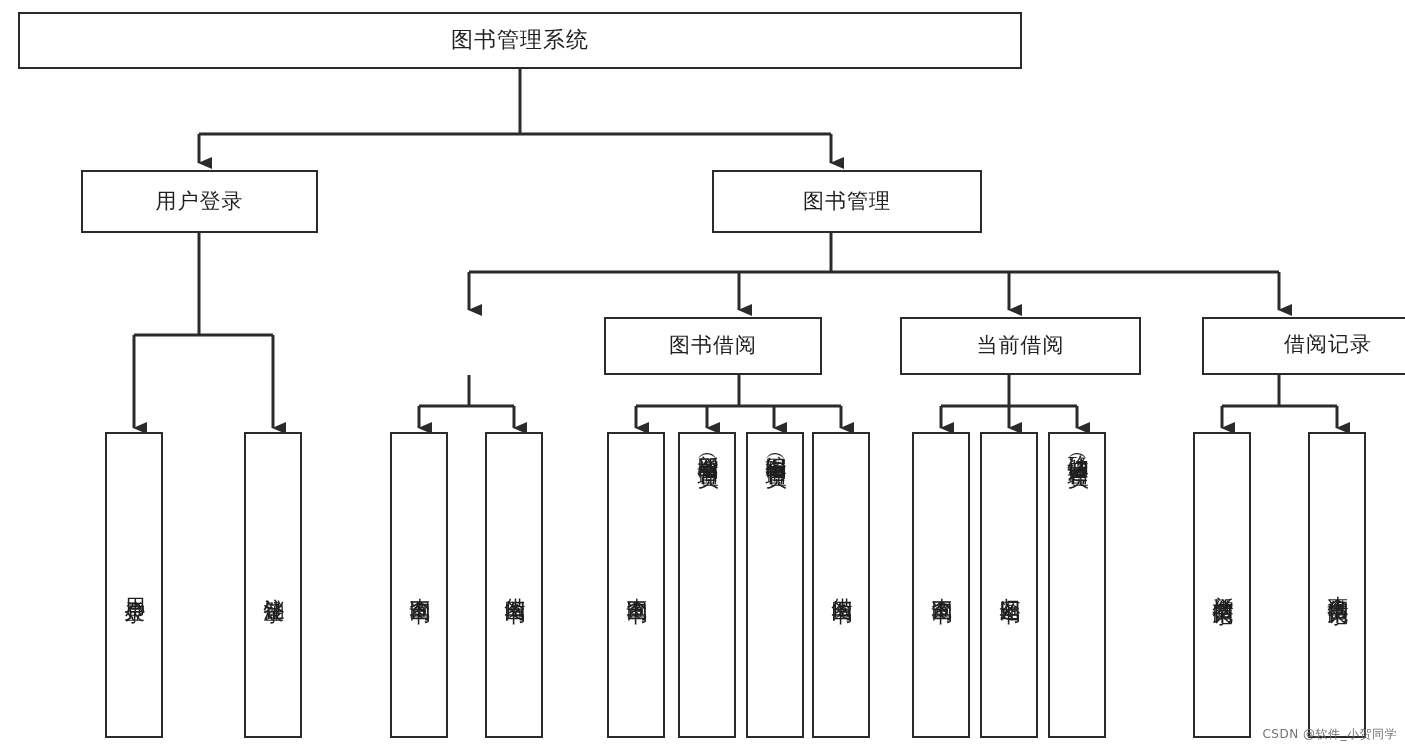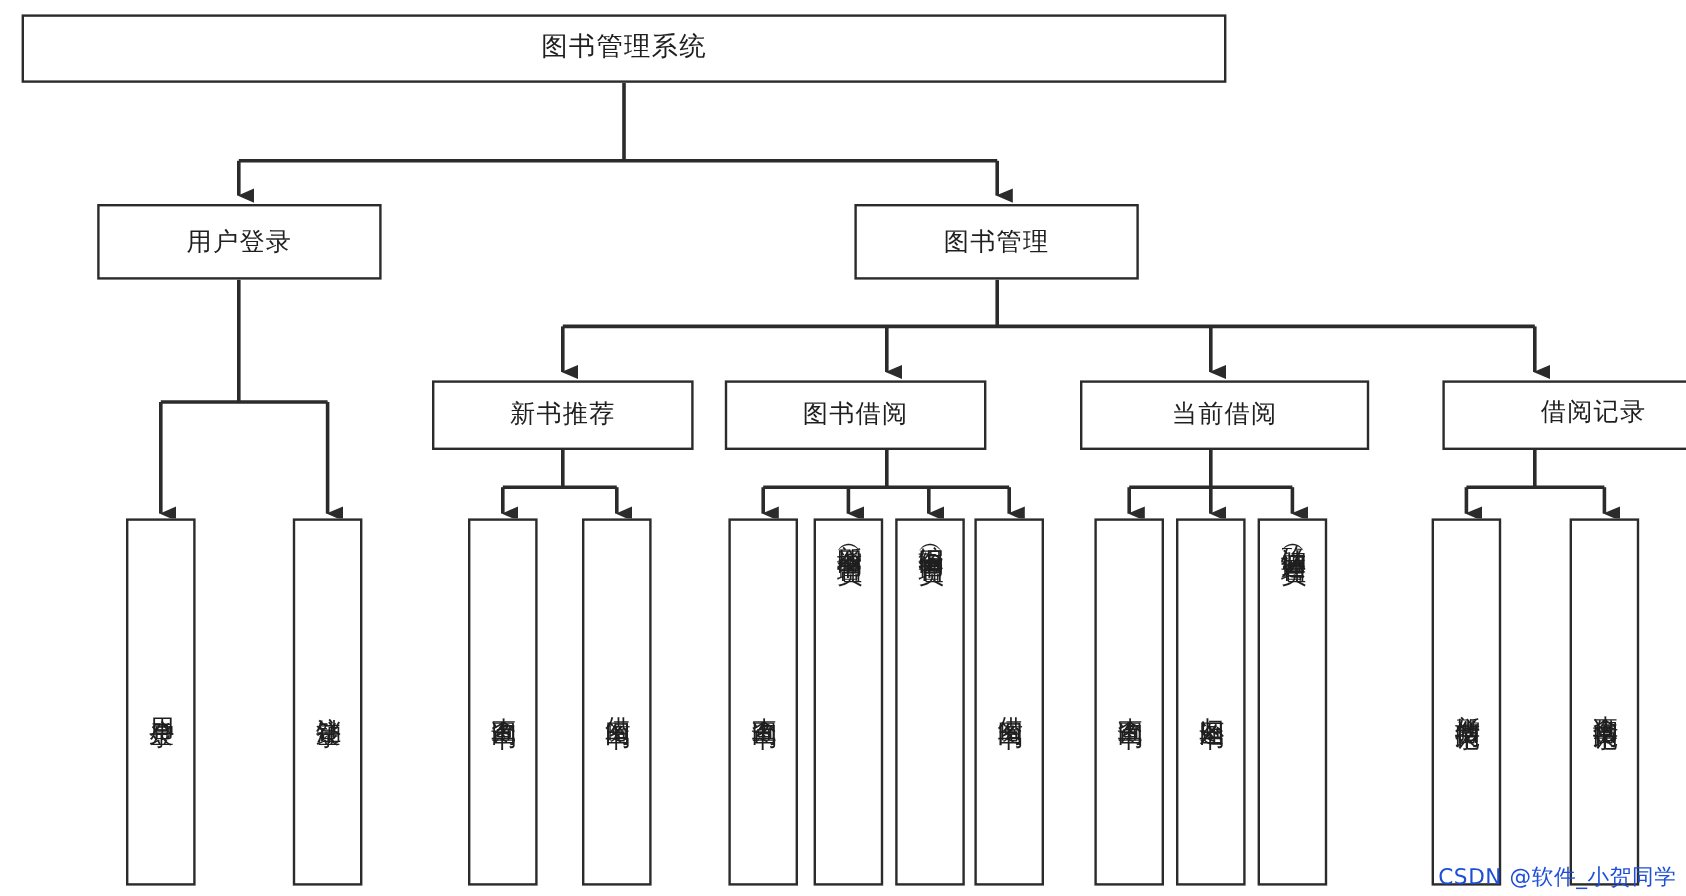--- a/index.html
+++ b/index.html
@@ -57,22 +57,22 @@
     align-items: flex-start;
     padding-top: 4px;
   }
   #root-node {
     font-size: 22px;
   }
   .watermark {
     position: absolute;
     right: 8px;
     bottom: 4px;
-    font-size: 18px;
-    color: #1d4ed8;
+    font-size: 12px;
+    color: #737373;
     letter-spacing: 0.5px;
     white-space: nowrap;
   }
 </style>
 </head>
 <body>
 
 <div id="canvas">
 
   <svg class="wires" viewBox="0 0 1405 747" xmlns="http://www.w3.org/2000/svg">
@@ -122,23 +122,22 @@
       <path d="M 1222 406 L 1337 406"></path>
       <path d="M 1222 406 L 1222 428" marker-end="url(#arrow)"></path>
       <path d="M 1337 406 L 1337 428" marker-end="url(#arrow)"></path>
     </g>
   </svg>
 
   <div class="node h" id="root-node" style="left:18px; top:12px; width:1004px; height:57px;">图书管理系统</div>
 
   <div class="node h" style="left:81px; top:170px; width:237px; height:63px;">用户登录</div>
 
-  <div class="node h" style="left:712px; top:170px; width:237px; height:63px;">图书管理</div>
+  <div class="node h" style="left:712px; top:170px; width:270px; height:63px;">图书管理</div>
 
-  <div class="node h" style="left:360px; top:317px; width:218px; height:58px;">新书推荐</div>
 
   <div class="node h" style="left:604px; top:317px; width:218px; height:58px;">图书借阅</div>
 
   <div class="node h" style="left:900px; top:317px; width:241px; height:58px;">当前借阅</div>
 
   <div class="node h" style="left:1202px; top:317px; width:252px; height:58px;font-family:Liberation Mono, monospace;">借阅记录</div>
 
   <div class="node v" style="left:105px; top:432px; width:58px; height:306px;">
     <span class="vtext">用户登录</span>
   </div>

